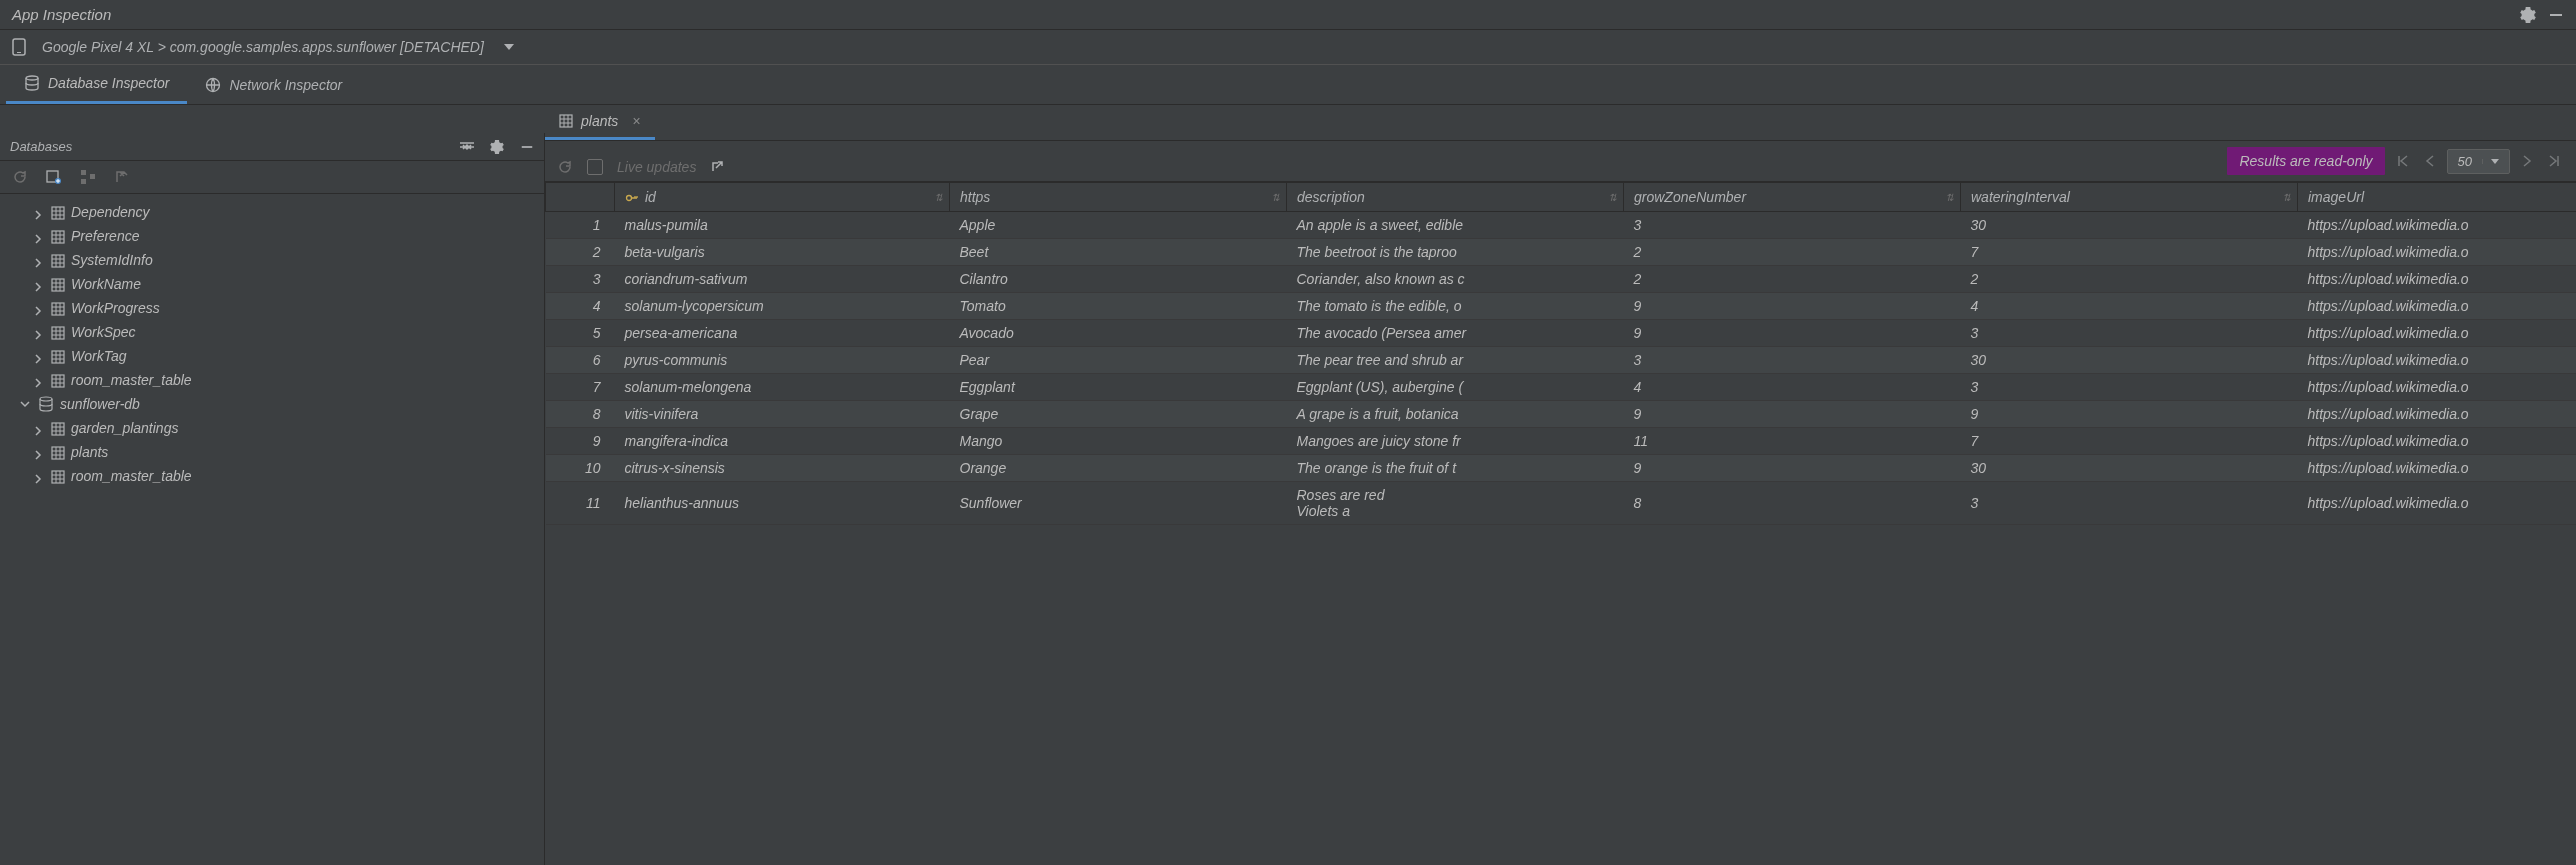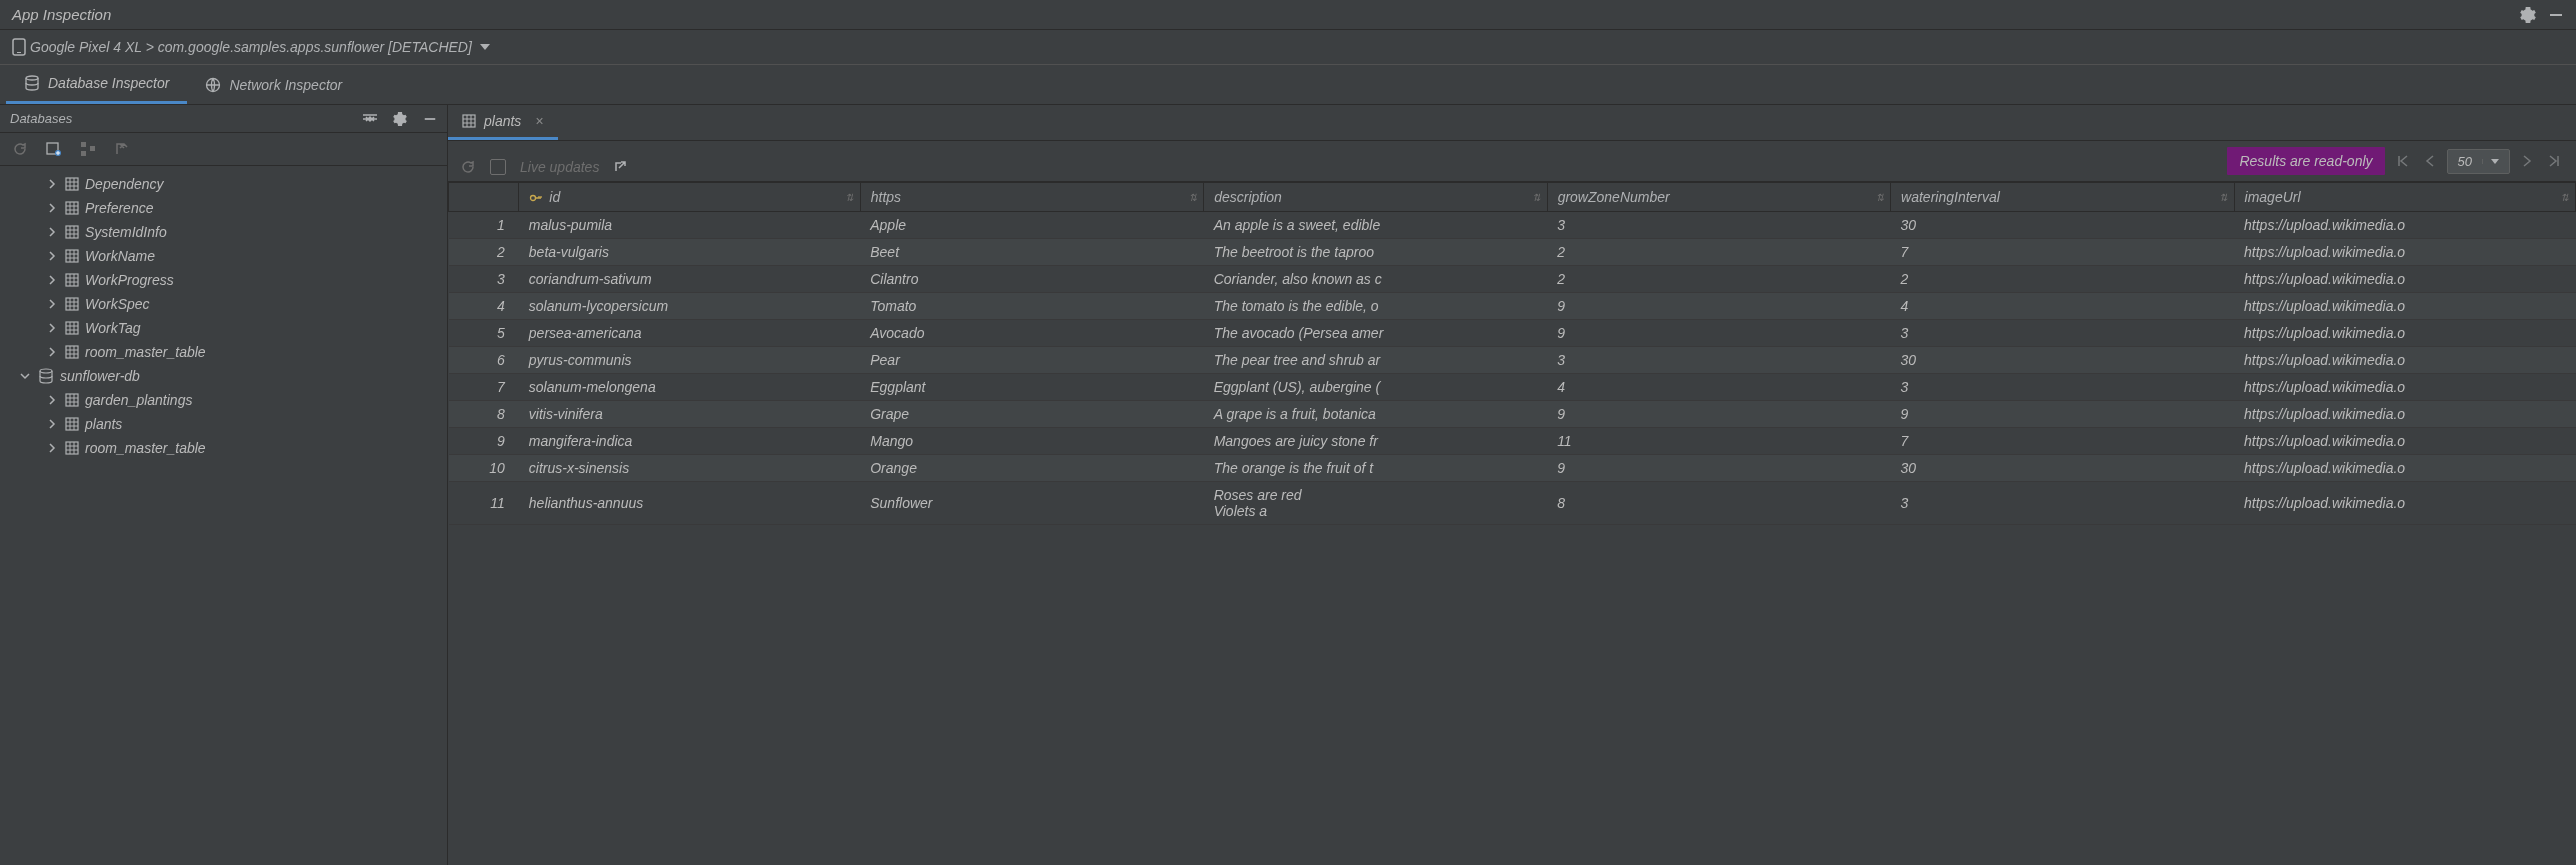--- a/index.html
+++ b/index.html
@@ -23,21 +23,21 @@
 }
 .titlebar-left { font-size: 15px; color: #bbbbbb; }
 .titlebar-right { display: flex; gap: 12px; align-items: center; }
 .icon { display: inline-flex; align-items: center; justify-content: center; }
 .icon svg { fill: #afb1b3; }
 .device-bar {
   background: #3c3f41;
   padding: 8px 12px;
   display: flex;
   align-items: center;
-  gap: 4px;
+  gap: 16px;
   color: #afb1b3;
   font-size: 14px;
 }
 .device-bar .chevron { margin-left: 4px; }
 .inspector-tabs {
   background: #3c3f41;
   border-top: 1px solid #515151;
   border-bottom: 1px solid #2b2b2b;
   display: flex;
   padding-left: 6px;
@@ -50,25 +50,26 @@
   cursor: pointer;
   color: #afb1b3;
   font-size: 14px;
 }
 .inspector-tab.active {
   border-bottom: 3px solid #4a88c7;
   color: #bbbbbb;
 }
 .main-area { flex: 1; display: flex; overflow: hidden; }
 .sidebar {
-  width: 448px;
+  width: 545px;
   background: #3c3f41;
   border-right: 1px solid #2b2b2b;
   display: flex;
   flex-direction: column;
+  margin-top: 28px;
 }
 .sidebar-header {
   display: flex;
   align-items: center;
   justify-content: space-between;
   padding: 6px 10px;
   border-bottom: 1px solid #2b2b2b;
 }
 .sidebar-title { font-size: 13px; color: #afb1b3; }
 .sidebar-header-icons { display: flex; gap: 16px; align-items: center; }
@@ -82,21 +83,21 @@
 .tree { padding: 6px 0; flex: 1; overflow: auto; }
 .tree-node {
   display: flex;
   align-items: center;
   padding: 4px 6px;
   gap: 6px;
   cursor: pointer;
   font-size: 14px;
 }
 .tree-indent-1 { padding-left: 18px; }
-.tree-indent-2 { padding-left: 45px; }
+.tree-indent-2 { padding-left: 31px; align-items: flex-end; }
 .tree-chevron { width: 14px; display: inline-flex; }
 .tree-icon { display: inline-flex; }
 .content { flex: 1; display: flex; flex-direction: column; background: #3c3f41; overflow: hidden; }
 .content-tabs {
   display: flex;
   border-bottom: 1px solid #2b2b2b;
   background: #3c3f41;
 }
 .content-tab {
   display: flex;

